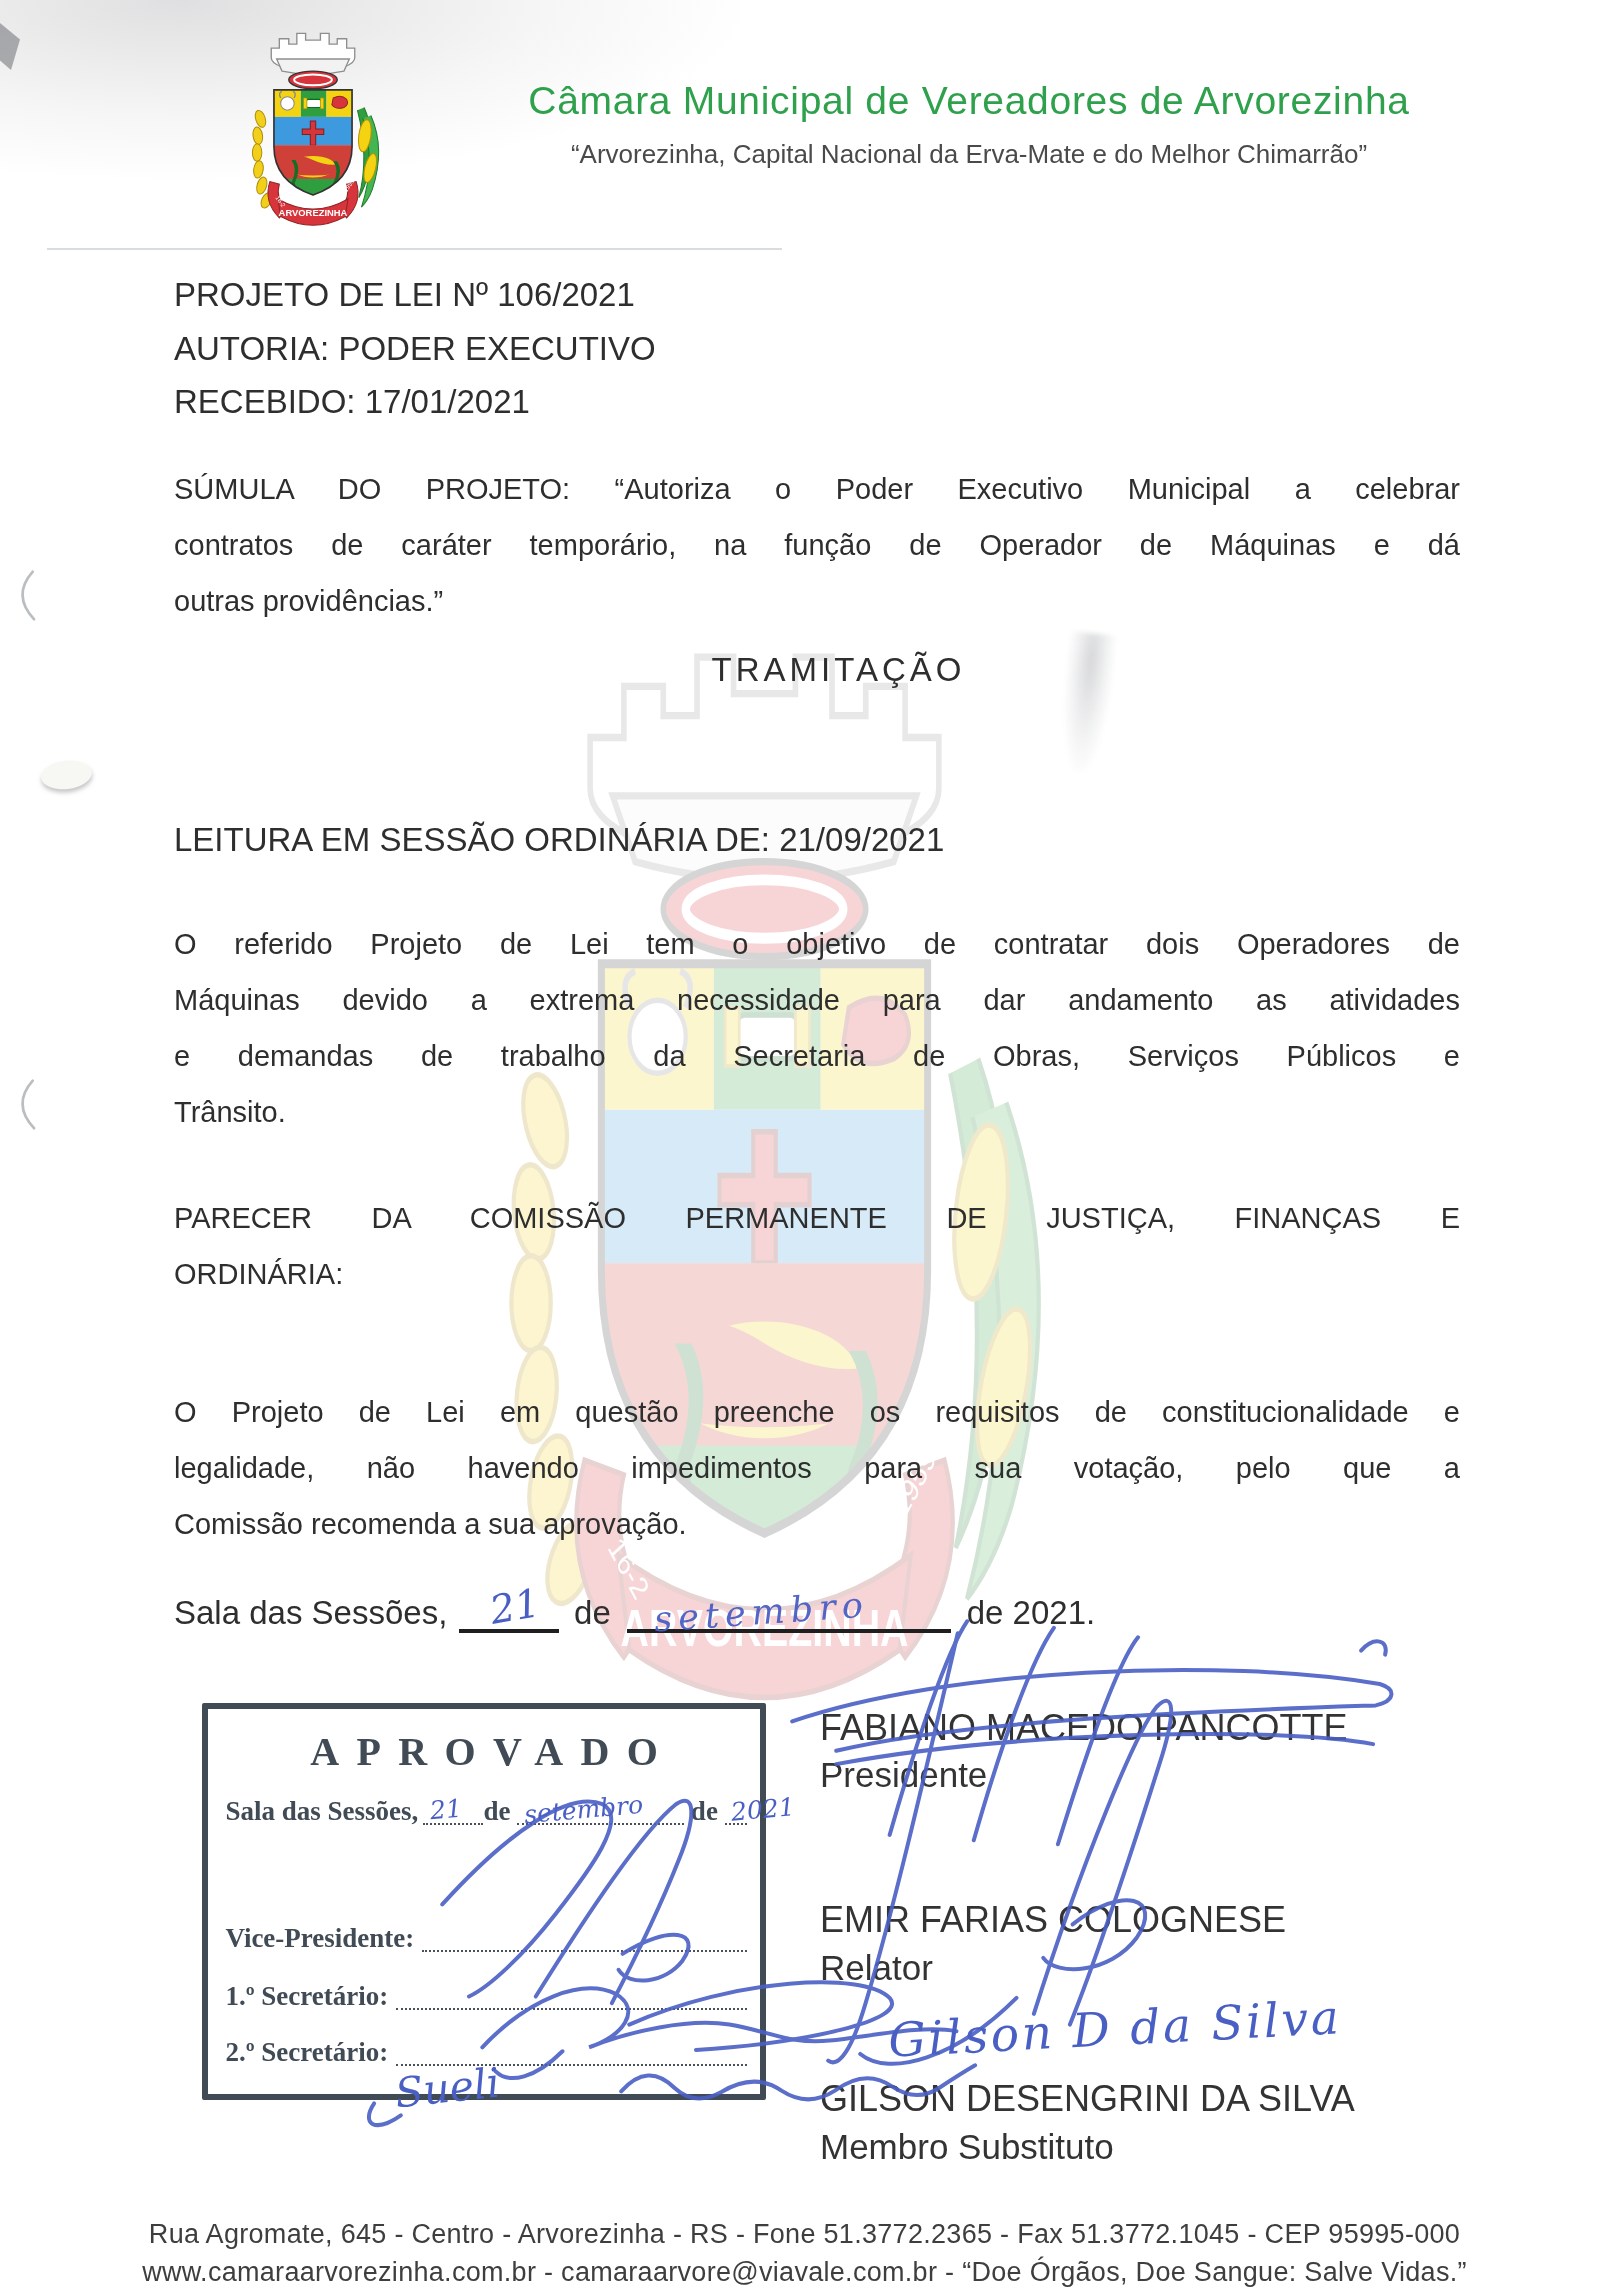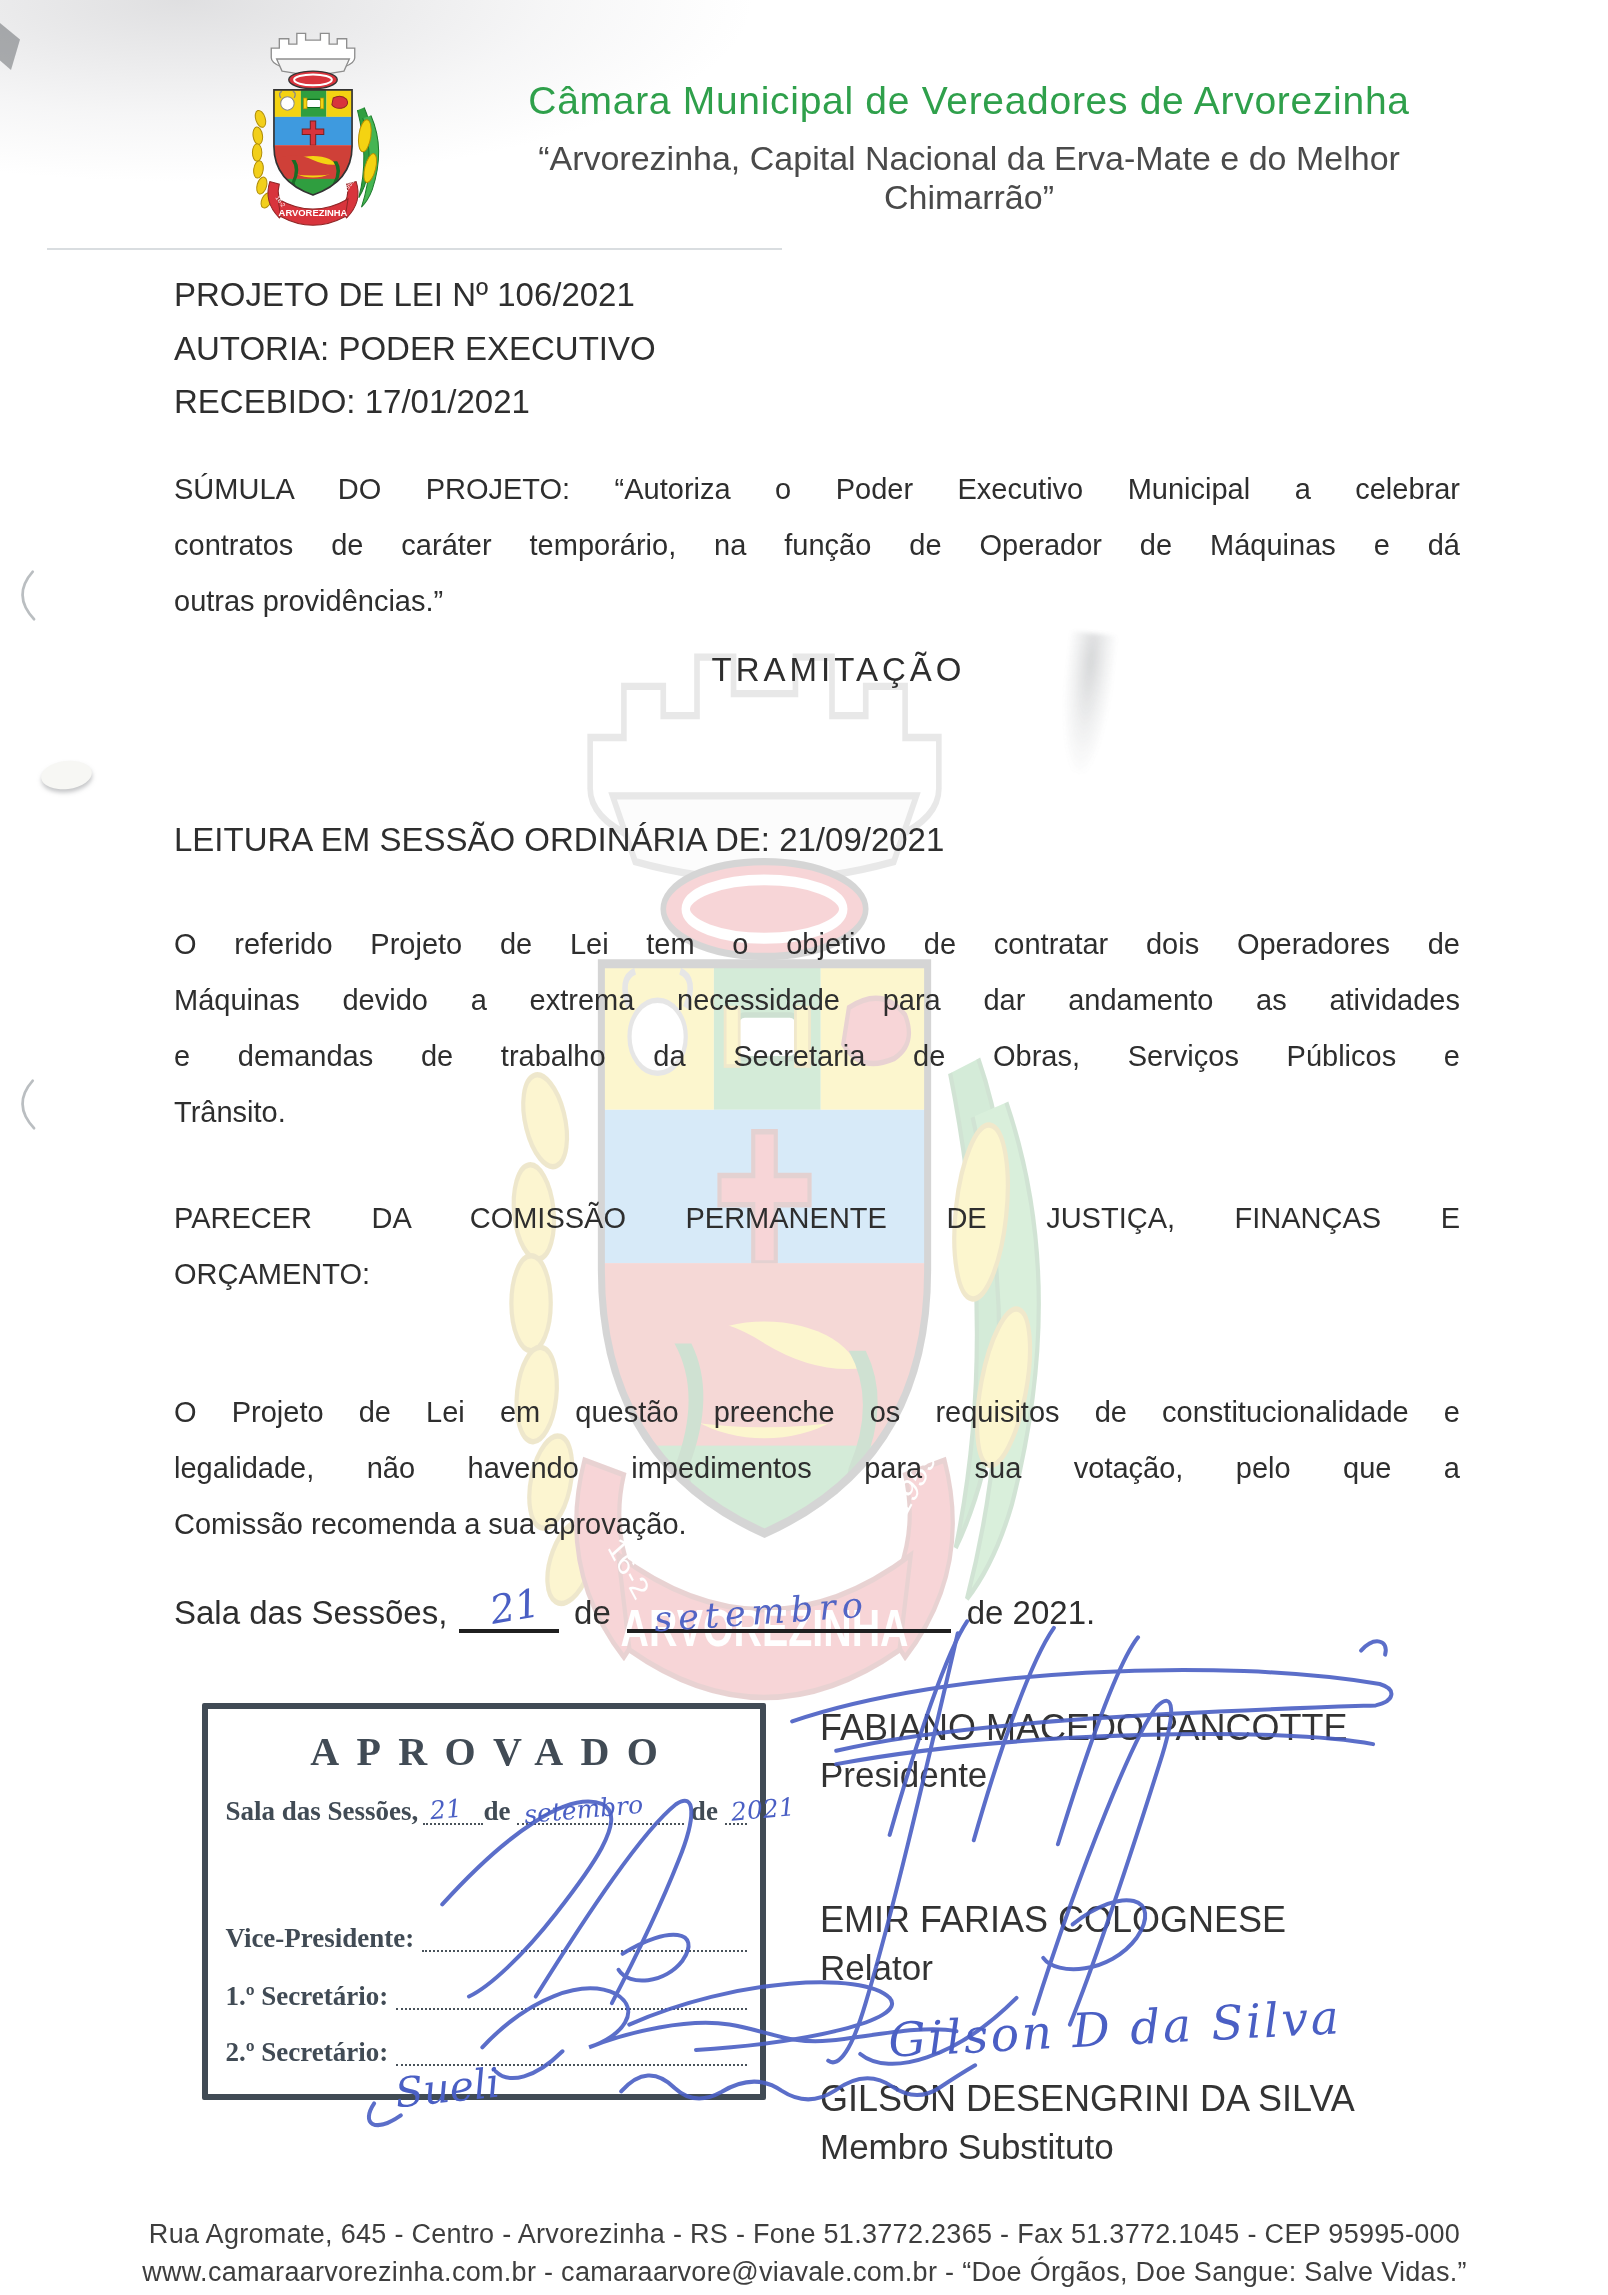--- a/index.html
+++ b/index.html
@@ -18,21 +18,21 @@
   .punch{position:absolute;left:41px;top:761px;width:51px;height:28px;border-radius:50%;
     background:#f7f7f4;box-shadow:0 3.3px 4.7px rgba(140,142,145,.5);transform:rotate(-7deg);}
   .smudge{position:absolute;left:1063px;top:633px;width:47px;height:140px;transform:rotate(6deg);
     background:radial-gradient(ellipse at 50% 20%,rgba(90,95,100,.35),rgba(120,125,130,.15) 45%,transparent 75%);
     filter:blur(2px);opacity:.7;}
   
   .logo{position:absolute;left:231px;top:28px;width:164px;height:202px;}
   .hdr-title{position:absolute;left:468px;top:79px;width:1002px;text-align:center;
     font-size:39px;letter-spacing:0.7px;font-weight:400;}
   .hdr-subtitle{position:absolute;left:468px;top:139px;width:1002px;text-align:center;
-    font-size:34px;color:#4a4a4a;}
+    font-size:26px;color:#4a4a4a;}
   
   .watermark{position:absolute;left:427px;top:628px;width:675px;height:1095px;opacity:.20;pointer-events:none;}
   
   .tline{position:absolute;left:174px;width:1286px;font-size:33px;line-height:53px;white-space:pre;}
   .para{position:absolute;left:174px;width:1286px;font-size:29px;}
   .para .jl{line-height:56px;text-align:justify;text-align-last:justify;}
   .para .jl-last{line-height:56px;text-align:left;}
   .section-title{position:absolute;left:174px;top:651px;width:1329px;text-align:center;
     font-size:33px;letter-spacing:4px;}
   
@@ -181,21 +181,21 @@
 
   <div class="para" style="top:916px">
     <div class="jl">O referido Projeto de Lei tem o objetivo de contratar dois Operadores de</div>
     <div class="jl">Máquinas  devido a extrema necessidade para dar andamento as atividades</div>
     <div class="jl">e demandas de trabalho da Secretaria de Obras, Serviços Públicos e</div>
     <div class="jl-last">Trânsito.</div>
   </div>
 
   <div class="para" style="top:1190px">
     <div class="jl">PARECER DA COMISSÃO PERMANENTE DE JUSTIÇA, FINANÇAS E</div>
-    <div class="jl-last">ORÇAMENTO:</div>
+    <div class="jl-last">ORDINÁRIA:</div>
   </div>
 
   <div class="para" style="top:1384px">
     <div class="jl">O Projeto de Lei em questão preenche os requisitos de constitucionalidade e</div>
     <div class="jl">legalidade, não havendo impedimentos para sua votação, pelo que a</div>
     <div class="jl-last">Comissão recomenda a sua aprovação.</div>
   </div>
 
   <div class="session">
     <span class="word">Sala das Sessões,</span>

